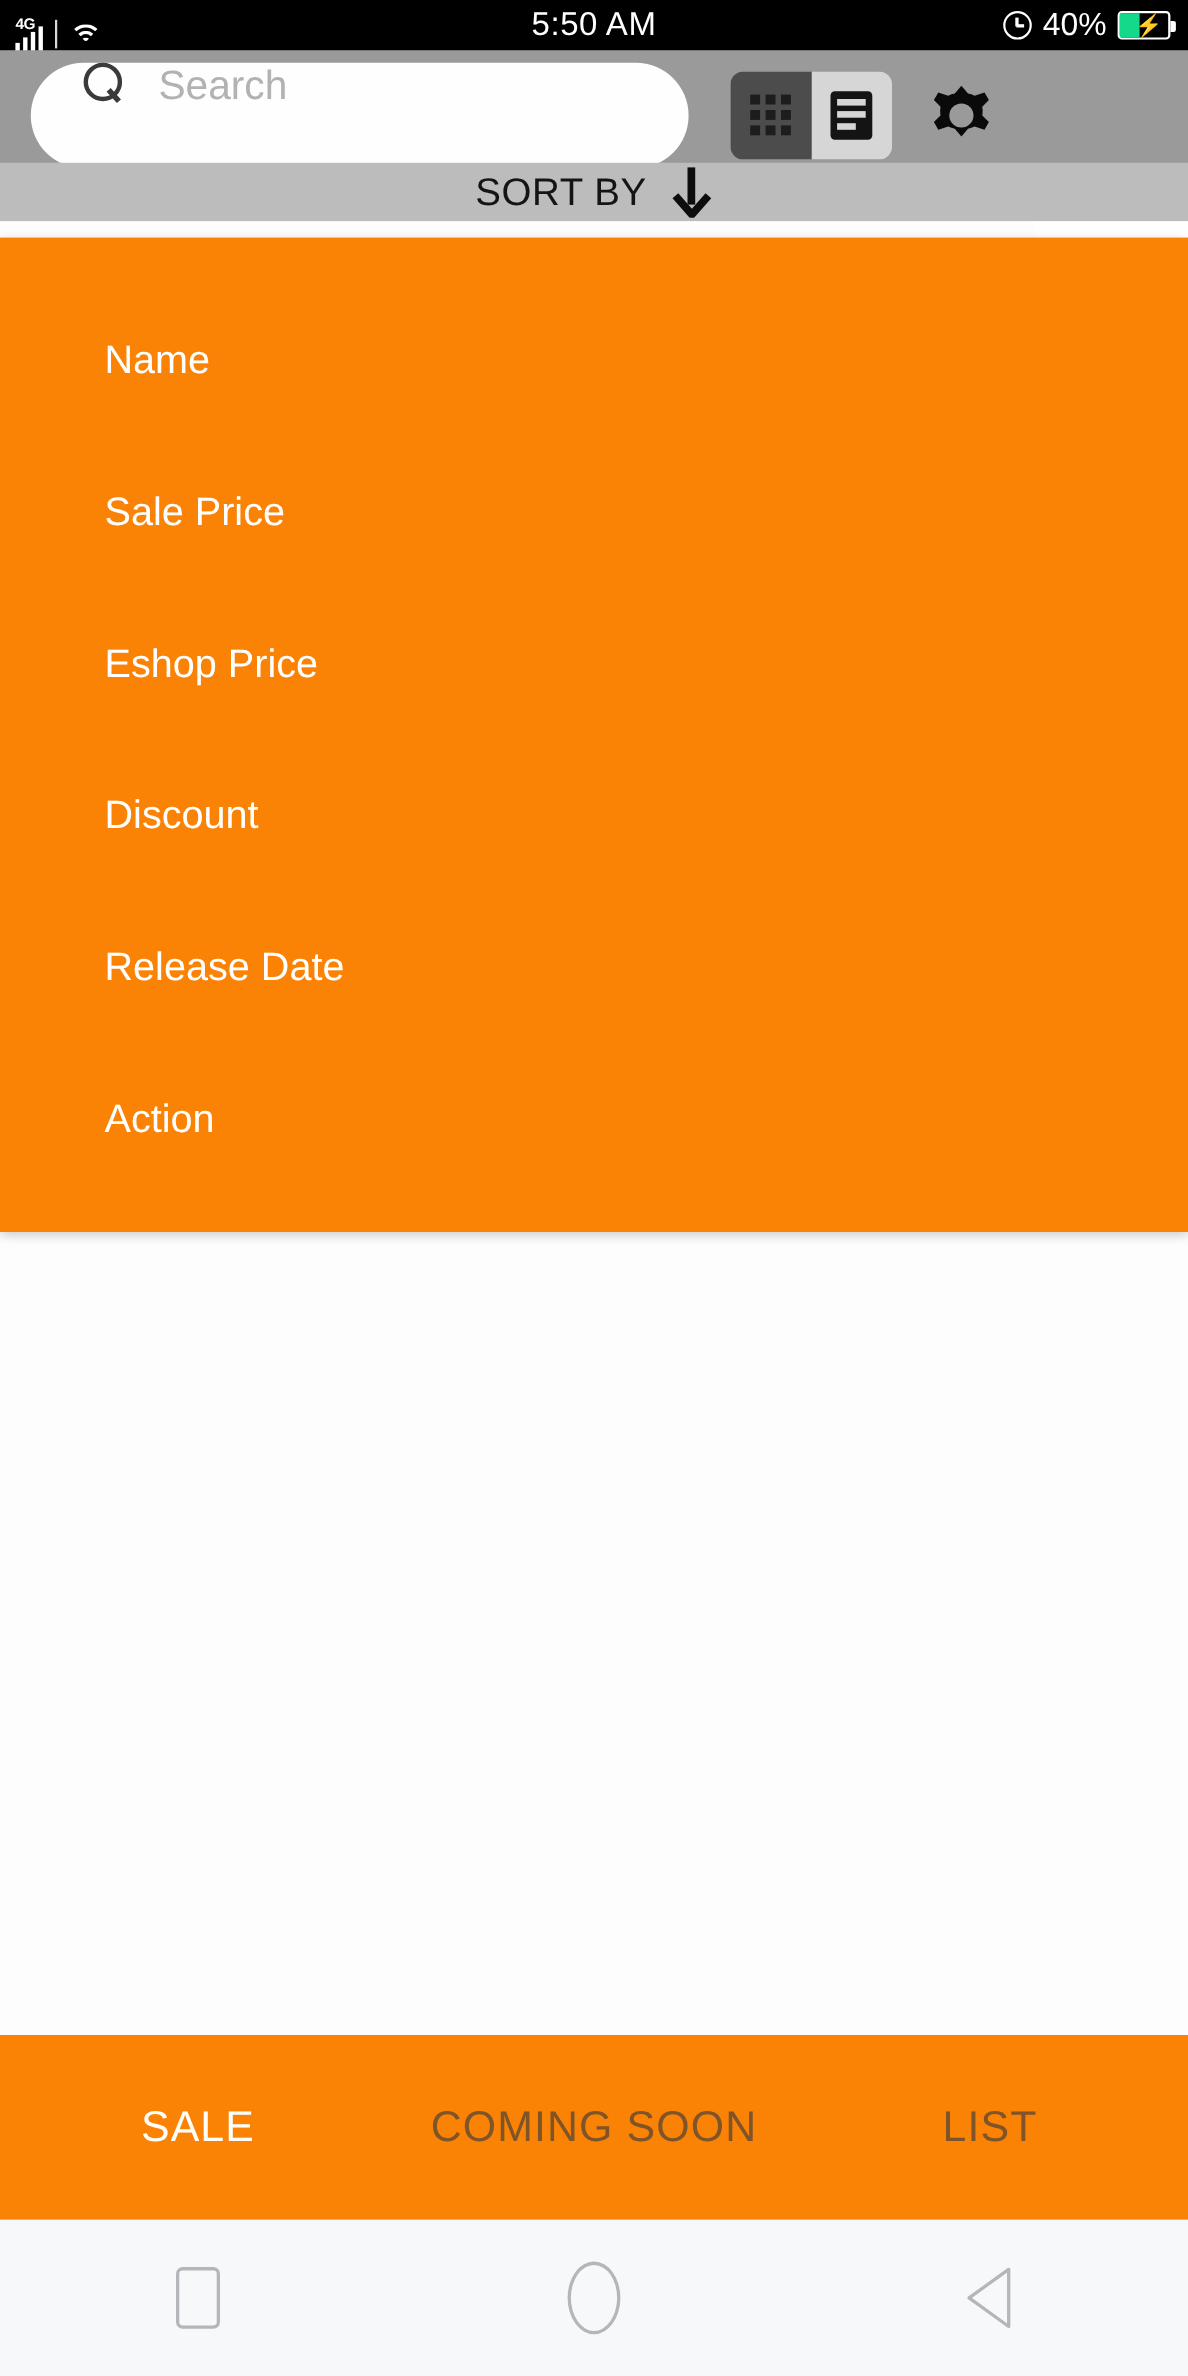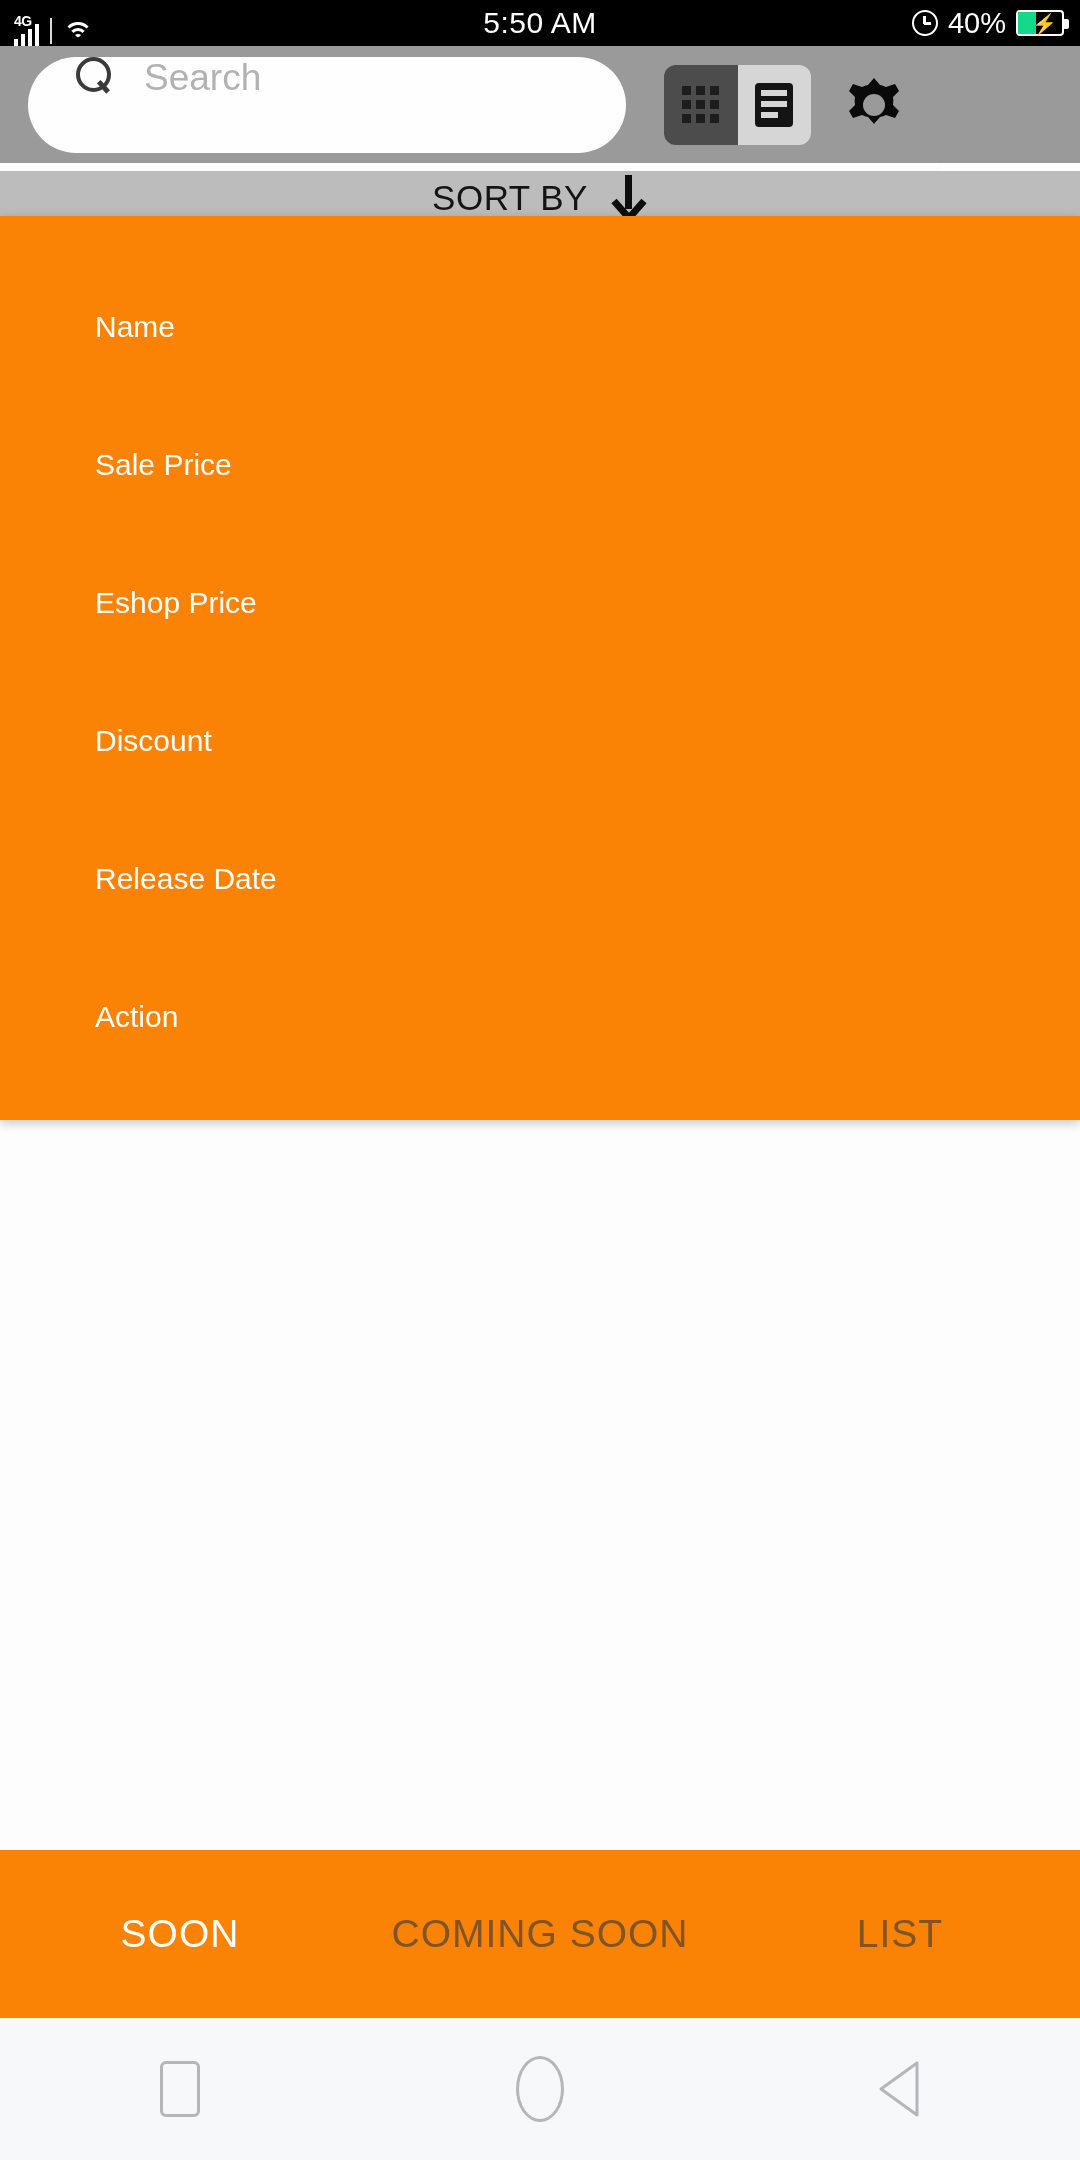--- a/index.html
+++ b/index.html
@@ -76,21 +76,21 @@
                 padding:7px 6px; display:flex; flex-direction:column; gap:5px; }
   .list-glyph i { display:block; height:6px; background:#d6d6d6; }
   .list-glyph i:nth-child(1){ width:26px; }
   .list-glyph i:nth-child(2){ width:26px; }
   .list-glyph i:nth-child(3){ width:17px; }
   .gear { margin-left:30px; width:66px; height:66px; position:relative; }
   .gear svg { width:66px; height:66px; display:block; }
 
   
   .sortbar {
-    position:absolute; top:171px; left:0; width:1080px; height:53px;
+    position:absolute; top:148px; left:0; width:1080px; height:53px;
     background:#bcbcbc; display:flex; align-items:center; justify-content:center;
     gap:22px;
   }
   .sortbar .label { font-size:35px; color:#141414; letter-spacing:.5px; }
   .arrow-dn { width:38px; height:46px; position:relative; }
   .arrow-dn svg { display:block; }
 
   
   .list { position:absolute; top:216px; left:0; width:1080px;
           height:1634px; background:#fdfdfd; }
@@ -139,21 +139,21 @@
              background:linear-gradient(to right,#9aa0a6 0%,#9aa0a6 22%,#c8552f 22%,#c8552f 40%,
              #5fa3b8 40%,#5fa3b8 58%,#b8472f 58%,#b8472f 78%,#d9a06a 78%,#d9a06a 100%); }
 
   
   .sortmenu {
     position:absolute; top:216px; left:0; width:1080px; height:904px;
     background:#fa8205; box-shadow:0 3px 10px rgba(0,0,0,.22);
     padding-top:42px;
   }
   .sm-item { height:138px; display:flex; align-items:center; padding-left:95px;
-             color:#ffffff; font-size:30px; }
+             color:#ffffff; font-size:36px; }
 
   
   .tabbar { position:absolute; top:1850px; left:0; width:1080px; height:168px;
             background:#fa8205; display:flex; }
   .tab { flex:1; display:flex; align-items:center; justify-content:center;
          text-align:center; font-size:39px; line-height:1.2; letter-spacing:1px; }
   .tab.active { color:#fffdf8; }
   .tab.inactive { color:#7e5428; }
 
   
@@ -309,21 +309,21 @@
   <div class="sortmenu">
     <div class="sm-item">Name</div>
     <div class="sm-item">Sale Price</div>
     <div class="sm-item">Eshop Price</div>
     <div class="sm-item">Discount</div>
     <div class="sm-item">Release Date</div>
     <div class="sm-item">Action</div>
   </div>
 
   <div class="tabbar">
-    <div class="tab active">SOON</div>
+    <div class="tab active">SALE</div>
     <div class="tab inactive">COMING SOON</div>
     <div class="tab inactive">LIST</div>
   </div>
 
   <div class="navbar">
     <div class="nav-btn">
       <span class="nv-square"></span>
     </div>
     <div class="nav-btn">
       <span class="nv-circle"></span>

